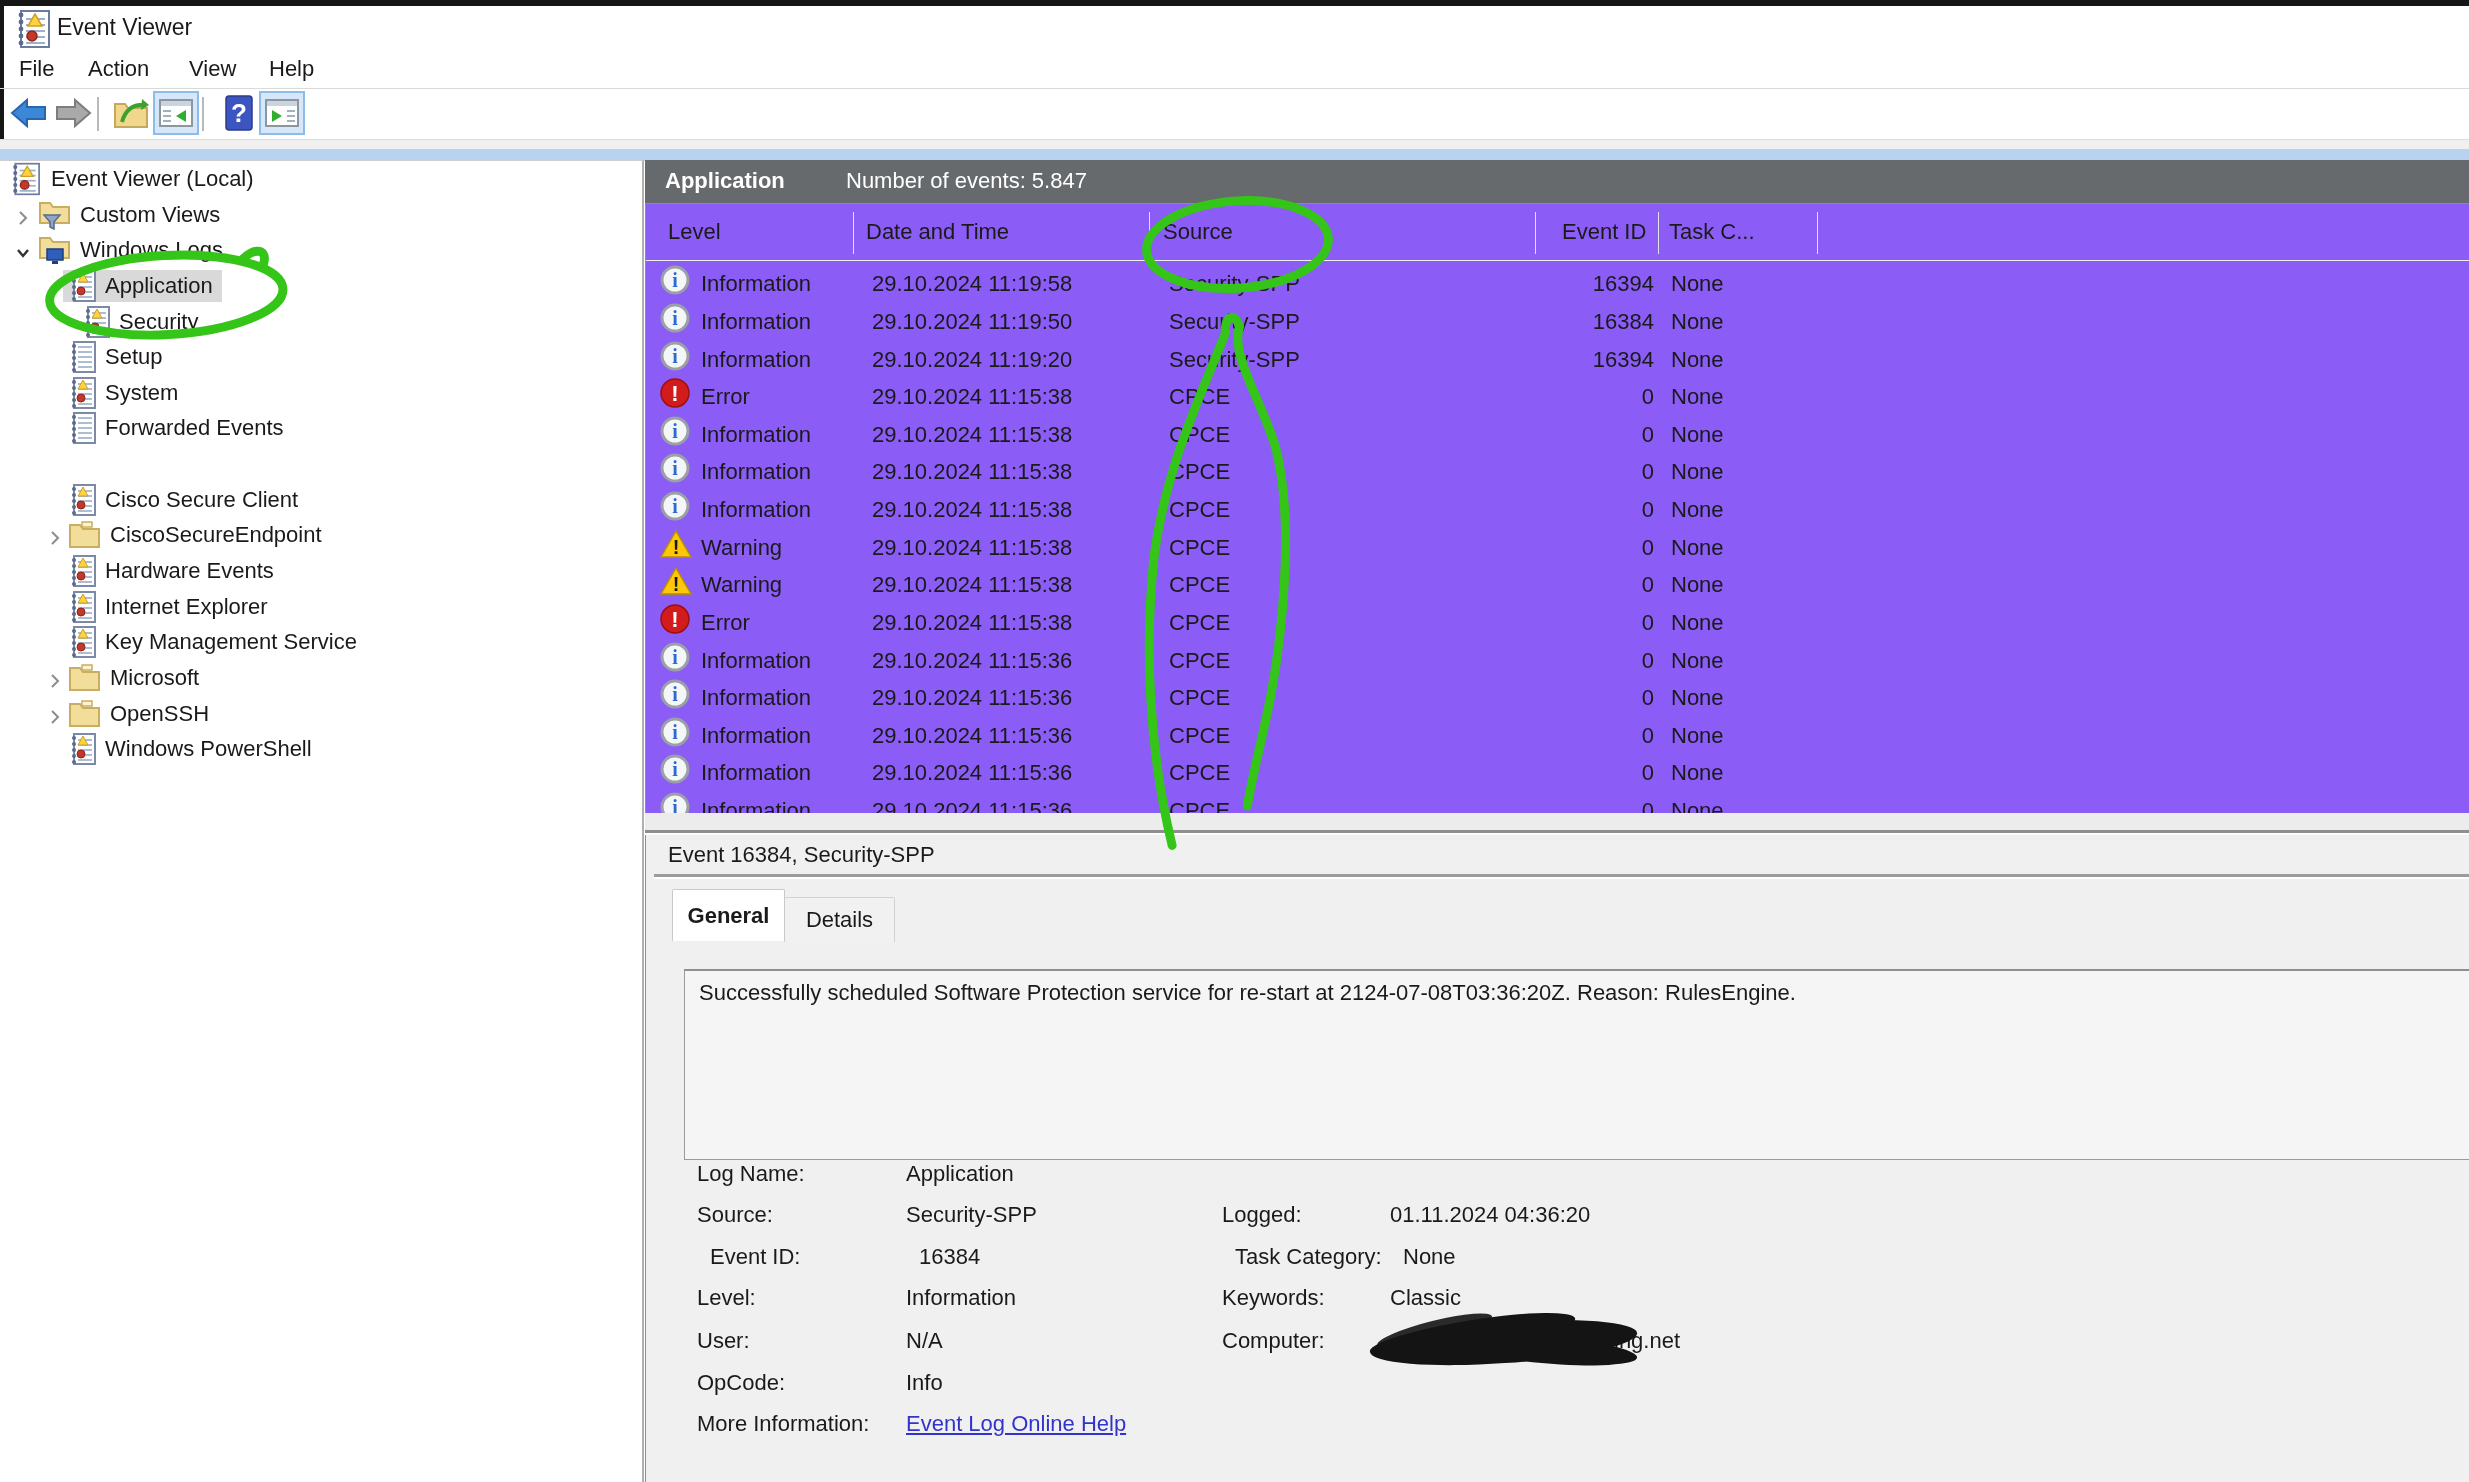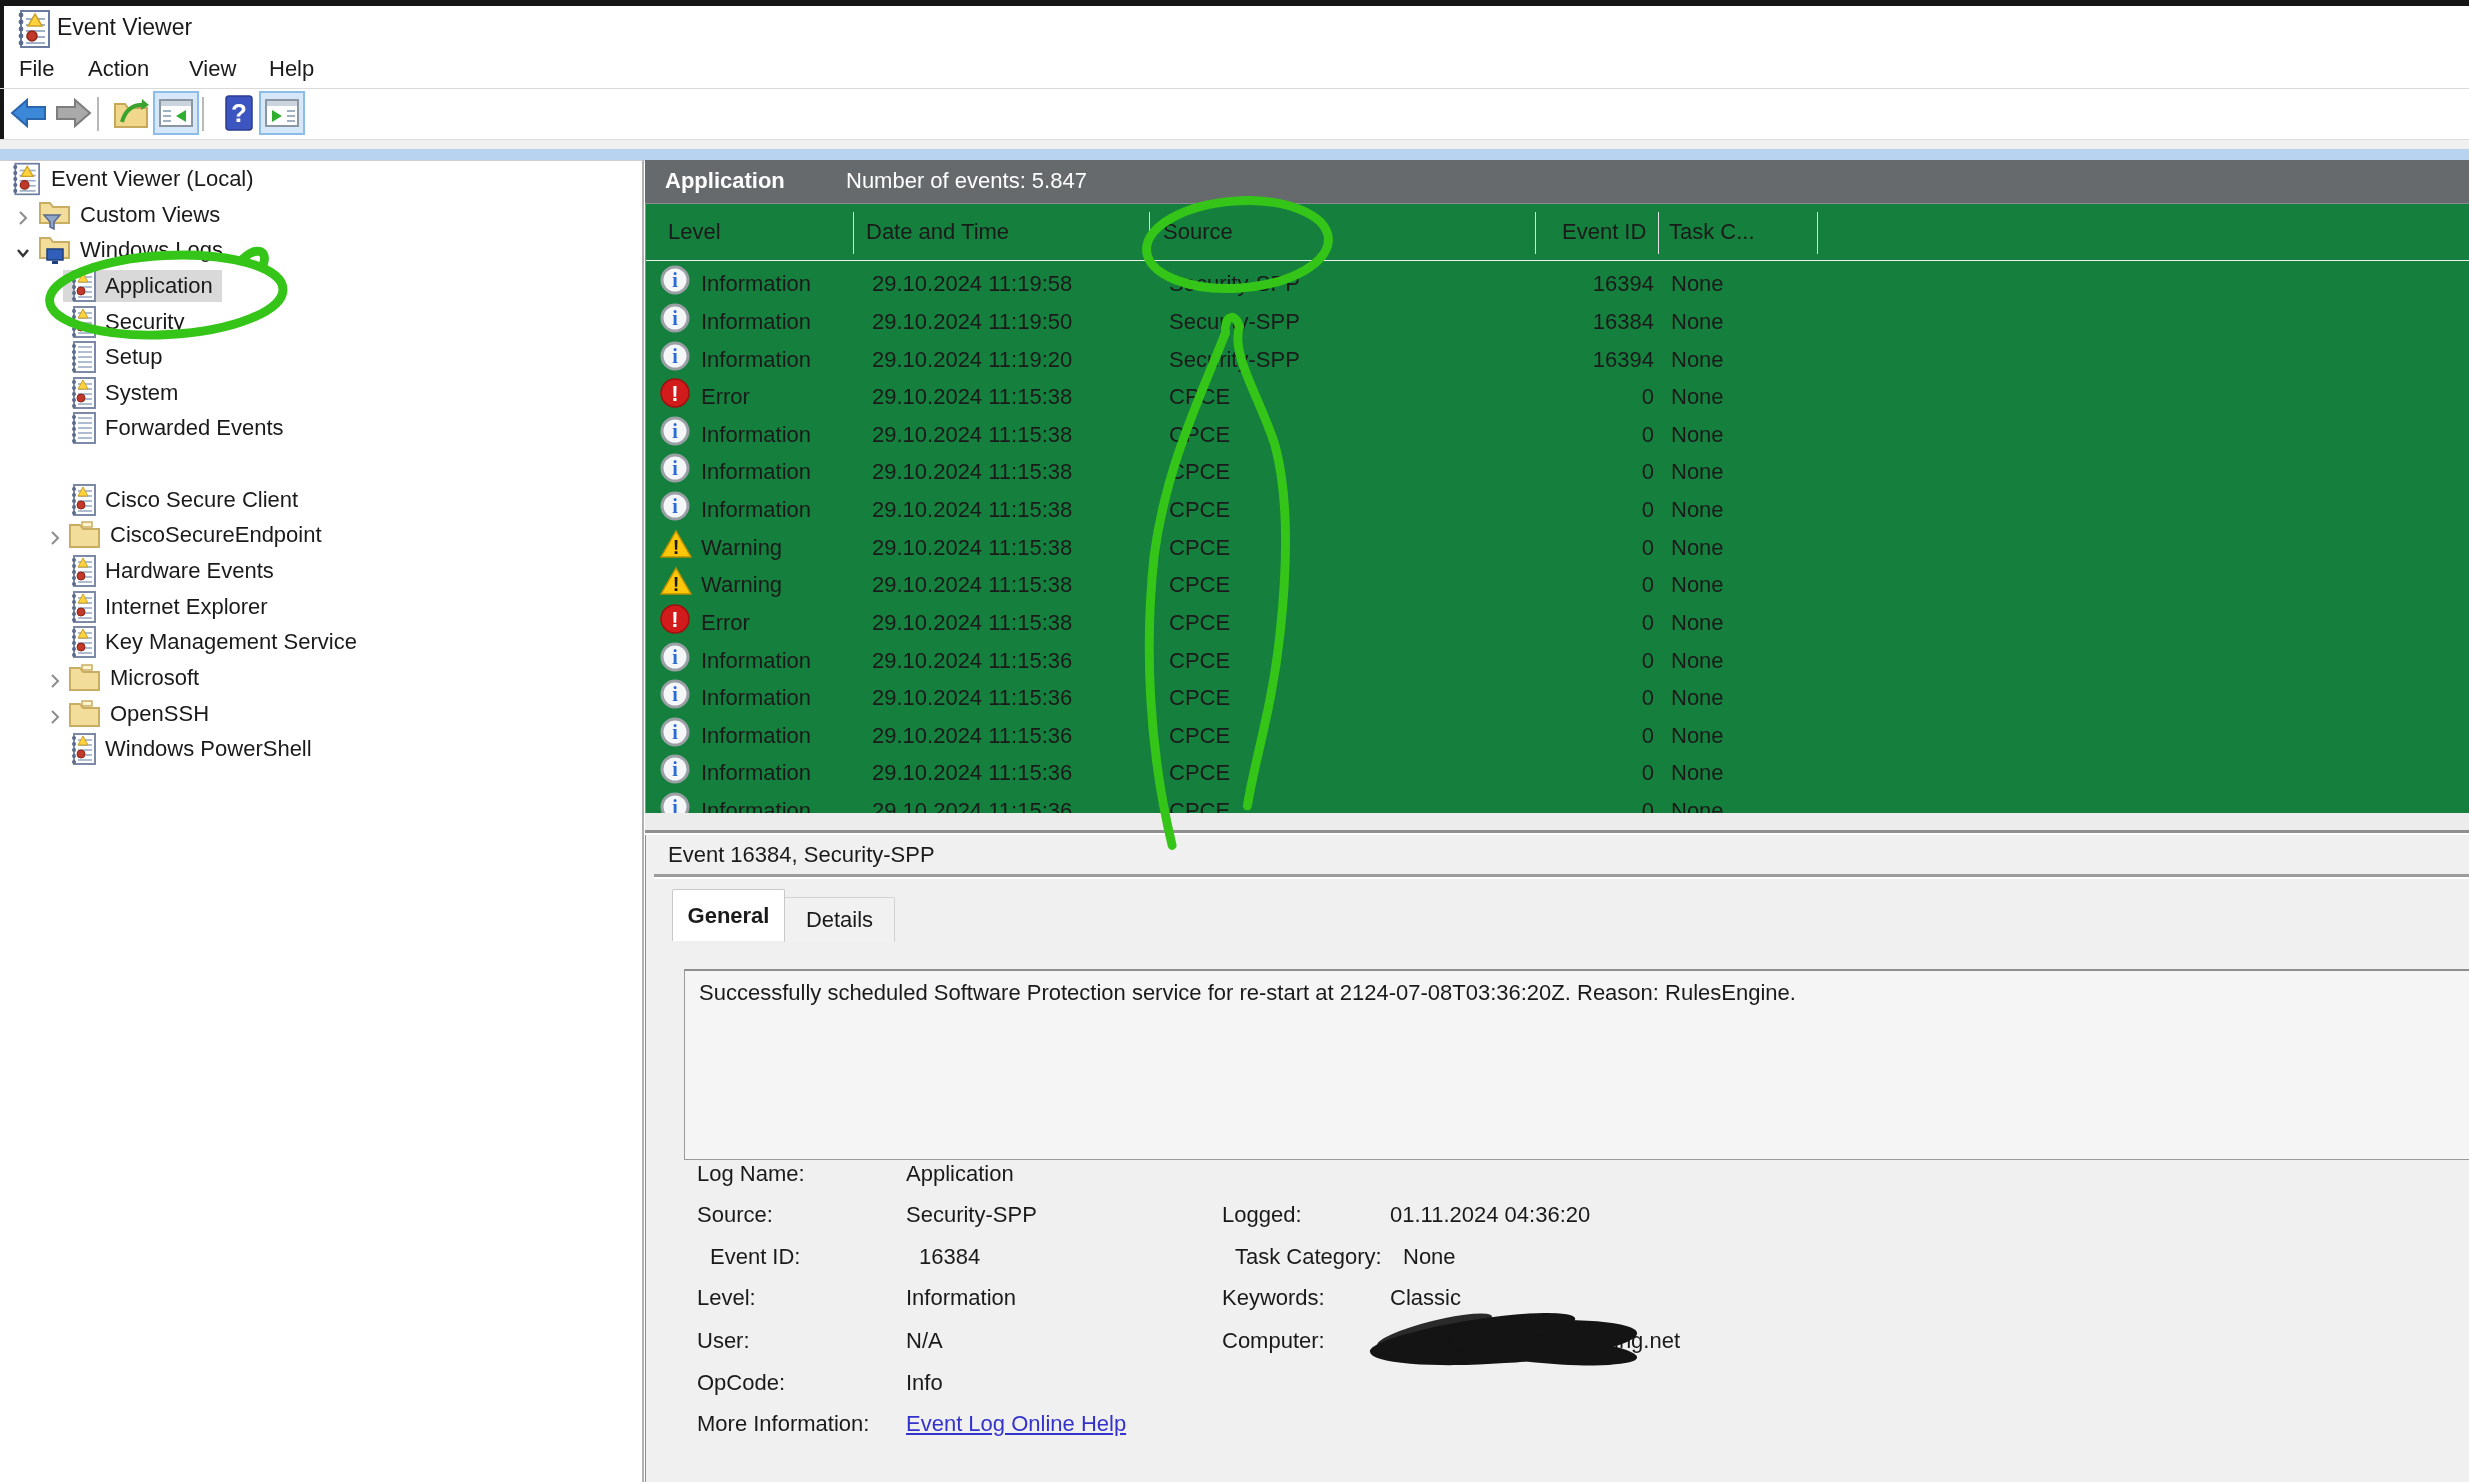--- a/index.html
+++ b/index.html
@@ -29,21 +29,21 @@
   .tree-row{position:absolute;left:0;width:640px;height:36px;}
   .tree-entry{position:absolute;top:1px;height:32px;display:flex;align-items:center;gap:9px;padding:0 9px 0 5px;}
   .tree-entry.selected{background:#d9d9d9;}
   .tree-label{white-space:nowrap;}
   .expander{position:absolute;top:9px;width:18px;height:18px;}
 
   
   .main-header{left:645px;top:160px;width:1824px;height:43px;background:#666a6d;color:#ffffff;}
   .main-header .t1{position:absolute;left:20px;top:8px;font-weight:bold;}
   .main-header .t2{position:absolute;left:201px;top:8px;}
-  .listbox{left:645px;top:203px;width:1823px;height:609px;background:#15803d;border:1px solid #8a8f97;overflow:hidden;}
+  .listbox{left:645px;top:203px;width:1823px;height:609px;background:#8b5cf6;border:1px solid #8a8f97;overflow:hidden;}
   .col-head{position:absolute;top:0;height:56px;line-height:56px;cursor:default;}
   .col-sep{position:absolute;top:8px;width:1px;height:42px;background:#e2e2e2;}
   .head-line{position:absolute;left:0;top:56px;width:1823px;height:1px;background:#efefef;}
   .lrow{position:absolute;left:0;width:1823px;height:38px;}
   .lrow .cell{position:absolute;top:0;height:38px;line-height:38px;white-space:nowrap;}
   .c-icon{left:14px;top:4px;}
   .c-level{left:55px;}
   .c-date{left:226px;}
   .c-source{left:523px;}
   .c-eventid{left:810px;width:198px;text-align:right;}
@@ -247,21 +247,21 @@
                 <circle cx="6" cy="29" r="2"></circle>
               </g>
               <polygon points="15,3 20,12 10,12" fill="#ffd23e" stroke="#c9a227"></polygon>
               <circle cx="13" cy="21" r="4" fill="#c0392b" stroke="#8f2619"></circle>
             </svg>
           </span>
           <span class="tree-label">Application</span>
         </div>
       </div>
       <div class="tree-row" style="top: 144px;">
-        <div class="tree-entry" style="left: 63px;">
+        <div class="tree-entry" style="left: 77px;">
           <span style="display: inline-flex;">
             <svg width="28" height="32" viewBox="0 0 28 32">
               <rect x="6" y="1" width="21" height="30" fill="#ffffff" stroke="#7c8aa8" stroke-width="2"></rect>
               <g stroke="#aebdd2" stroke-width="2">
                 <line x1="10" y1="7" x2="24" y2="7"></line>
                 <line x1="10" y1="12" x2="24" y2="12"></line>
                 <line x1="10" y1="17" x2="24" y2="17"></line>
                 <line x1="10" y1="22" x2="24" y2="22"></line>
                 <line x1="10" y1="27" x2="24" y2="27"></line>
               </g>

